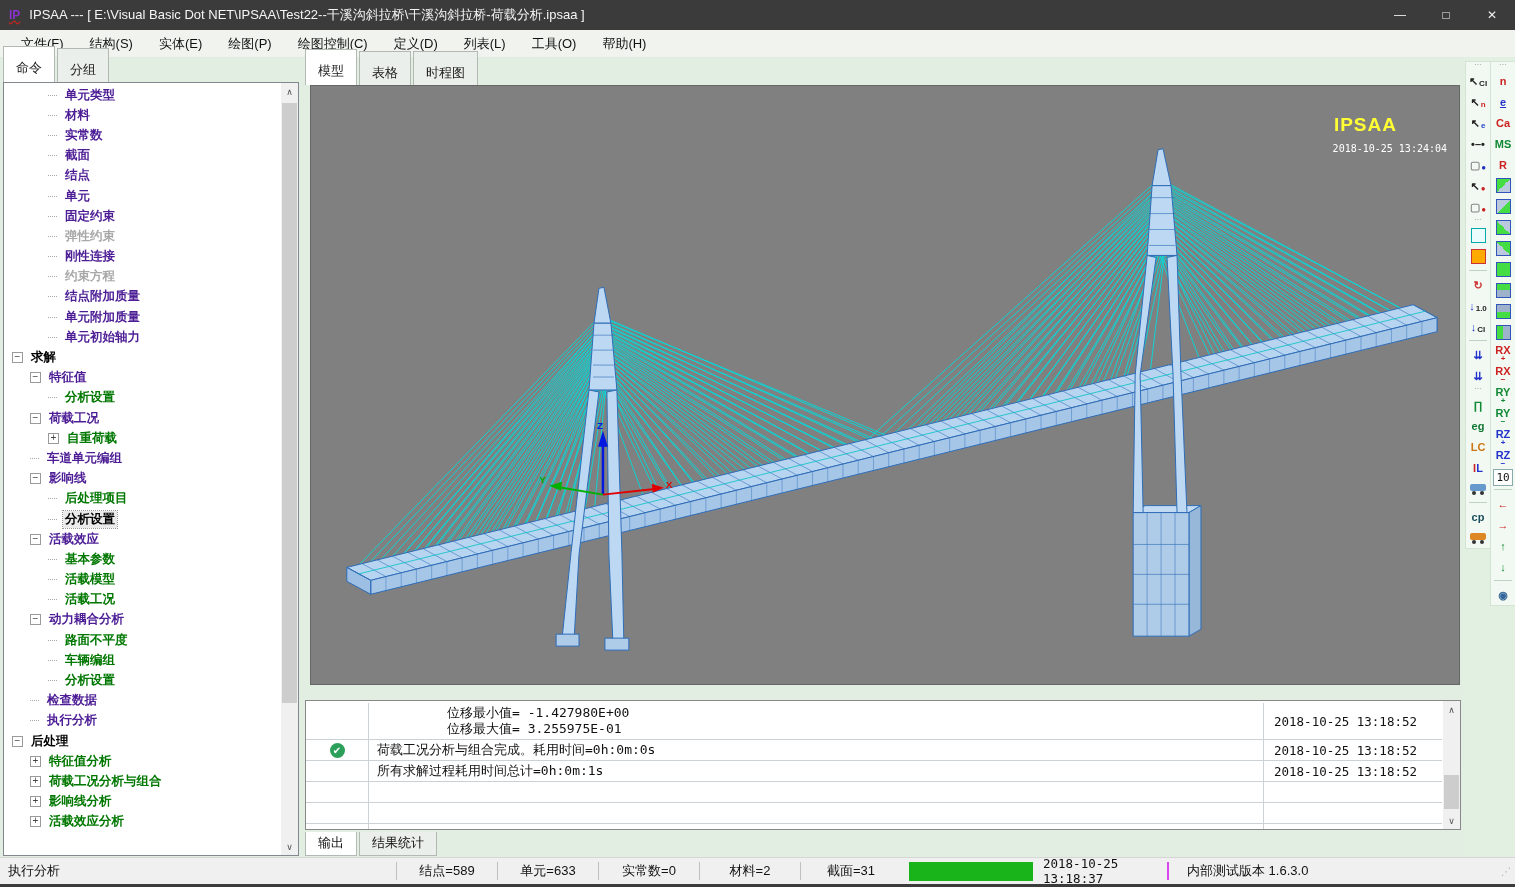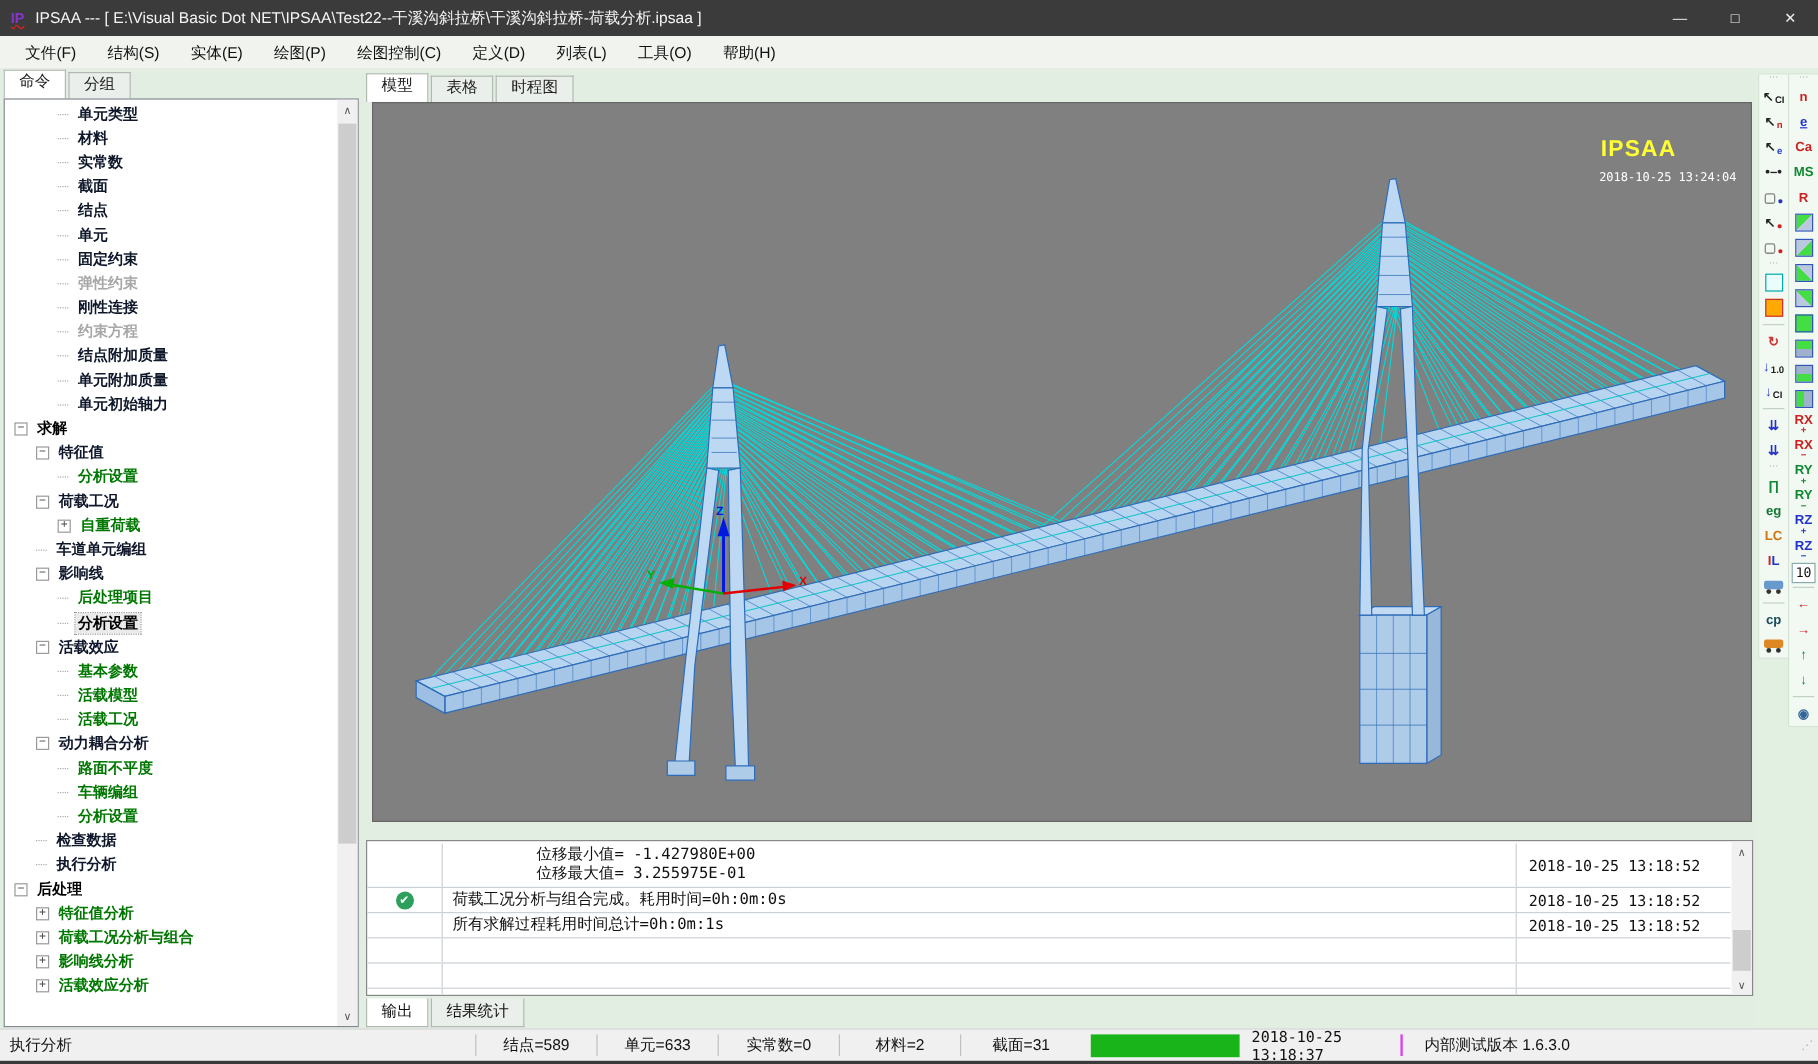--- a/index.html
+++ b/index.html
@@ -13,36 +13,36 @@
   .wtitle{font-size:13px;color:#f5f5f5;white-space:nowrap;}
   .wbtns{margin-left:auto;display:flex;height:30px;}
   .wbtn{width:46px;height:30px;display:flex;align-items:center;justify-content:center;
         color:#eee;font-size:12px;}
   
   .menubar{position:absolute;top:30px;left:0;right:0;height:27px;background:#f0f3ee;
            display:flex;align-items:center;padding-left:8px;border-bottom:1px solid #e2e8e2;}
   .menu-item{padding:4px 13px;font-size:13px;}
   
   .tabrow{position:absolute;display:flex;align-items:flex-end;}
-  .tab{padding:0 12px 3px 12px;font-size:13px;background:#ebefeb;border:1px solid #b2b8b2;
+  .tab{padding:12px 12px 3px 12px;font-size:13px;background:#ebefeb;border:1px solid #b2b8b2;
        border-bottom:none;margin-right:2px;color:#222;}
   .tab.active{background:#fff;font-weight:normal;padding-bottom:5px;}
   .btab{border:1px solid #b2b8b2;border-top:none;background:#ebefeb;padding:2px 12px 3px 12px;margin-right:2px;font-size:13px;}
   .btab.active{background:#fff;}
   
   .tree-panel{position:absolute;left:3px;top:82px;width:296px;height:774px;background:#fff;
               border:1px solid #828790;box-sizing:border-box;overflow:hidden;}
   .tree-rows{position:absolute;left:0;top:2px;right:18px;bottom:0;}
   .tree-row{height:20.2px;display:flex;align-items:center;white-space:nowrap;}
   .tind{display:inline-block;height:1px;}
   .tbox{display:inline-block;width:9px;height:9px;border:1px solid #9a9a9a;background:#fff;
         font-size:10px;line-height:7px;text-align:center;color:#444;margin-right:6px;flex:none;}
   .tdash{display:inline-block;width:9px;border-top:1px dotted #aaa;margin-right:6px;flex:none;}
   .tlbl{font-size:12.5px;font-weight:bold;padding:0 2px;}
-  .tlbl.blue{color:#0f172a;font-family:Liberation Serif, serif;}
+  .tlbl.blue{color:#4c1d95;font-family:Liberation Serif, serif;}
   .tlbl.green{color:#007700;}
   .tlbl.black{color:#000;}
   .tlbl.gray{color:#a8a8a8;}
   .tlbl.sel{background:#ebebeb;outline:1px dotted #999;color:#000;}
   
   .vscroll{position:absolute;top:0;right:0;width:17px;bottom:0;background:#f0f0f0;}
   .sbtn{position:absolute;left:0;width:17px;height:17px;color:#555;font-size:9px;
         display:flex;align-items:center;justify-content:center;}
   .sbtn.up{top:0;} .sbtn.dn{bottom:0;}
   .sthumb{position:absolute;left:1px;width:15px;background:#cdcdcd;}

